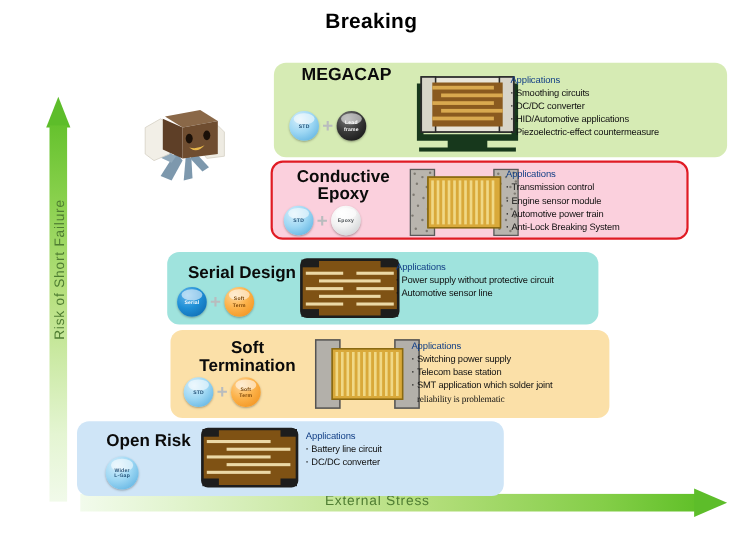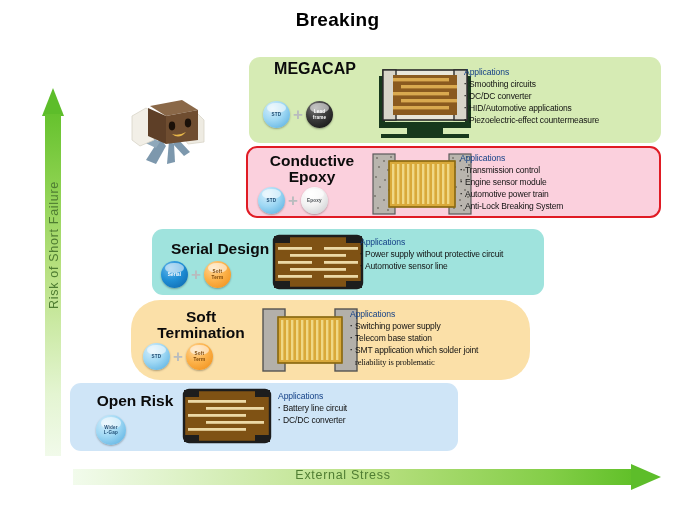--- a/index.html
+++ b/index.html
@@ -49,21 +49,21 @@
     text-align: center;
     transform: rotate(-90deg);
     font-size: 12.5px;
     color: #4f7d32;
     letter-spacing: 0.7px;
     white-space: nowrap;
   }
 
   #x-axis {
     position: absolute;
-    left: 73px; top: 464px;
+    left: 73px; top: 444px;
     width: 588px; height: 26px;
   }
   #x-axis .shaft {
     position: absolute;
     left: 0; top: 5px;
     width: 560px; height: 16px;
     background: linear-gradient(to right, #f2fbec 0%, #e2f4cf 15%, #b6df7e 55%, #84ce48 85%, #61c029 100%);
   }
   #x-axis .head {
     position: absolute;
@@ -266,21 +266,21 @@
     <div class="apps-title">Applications</div>
     <ul>
       <li>Smoothing circuits</li>
       <li>DC/DC converter</li>
       <li>HID/Automotive applications</li>
       <li>Piezoelectric-effect countermeasure</li>
     </ul>
   </div>
 </div>
 
-<div class="panel" id="p-epoxy" style="left:246px; top:146px; width:415px; height:72px; background:#fbd0dd; border:2.4px solid #e01b24;">
+<div class="panel" id="p-epoxy" style="left:246px; top:146px; width:380px; height:72px; background:#fbd0dd; border:2.4px solid #e01b24;">
   <div class="panel-title" style="left:8px; top:5px; width:112px; font-size:15.5px; white-space:pre-line;">Conductive
 Epoxy</div>
   <div class="badges" style="left:10px; top:39px;">
     <div class="badge blue" style="width:27px;height:27px;">
       <span class="btxt">STD</span>
     </div>
     <span class="plus">+</span>
     <div class="badge white" style="width:27px;height:27px;">
       <span class="btxt">Epoxy</span>
     </div>
@@ -392,21 +392,21 @@
   </div>
   <div class="apps" style="left:208px; top:8px; width:186px;">
     <div class="apps-title">Applications</div>
     <ul>
       <li>Power supply without protective circuit</li>
       <li>Automotive sensor line</li>
     </ul>
   </div>
 </div>
 
-<div class="panel" id="p-soft" style="left:131px; top:300px; width:399px; height:80px; background:#fbe0a8;border-radius:29px;">
+<div class="panel" id="p-soft" style="left:155px; top:300px; width:399px; height:80px; background:#fbe0a8;">
   <div class="panel-title" style="left:6px; top:9px; width:128px; font-size:15.5px; white-space:pre-line;">Soft
 Termination</div>
   <div class="badges" style="left:12px; top:43px;">
     <div class="badge blue" style="width:27px;height:27px;">
       <span class="btxt">STD</span>
     </div>
     <span class="plus">+</span>
     <div class="badge orange" style="width:27px;height:27px;white-space:pre-line;">
       <span class="btxt">Soft
 Term</span>

